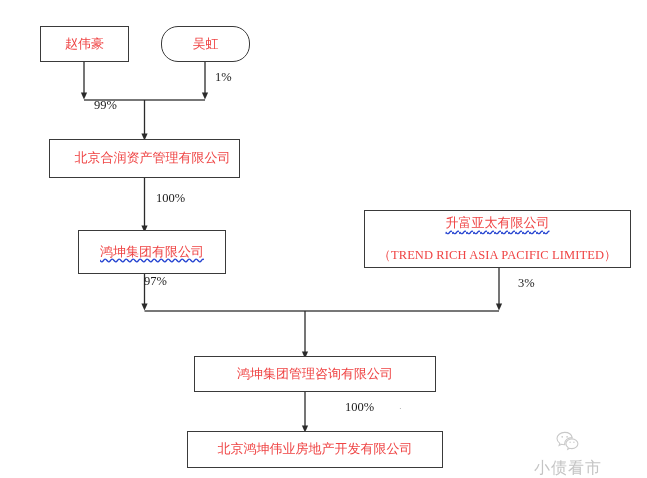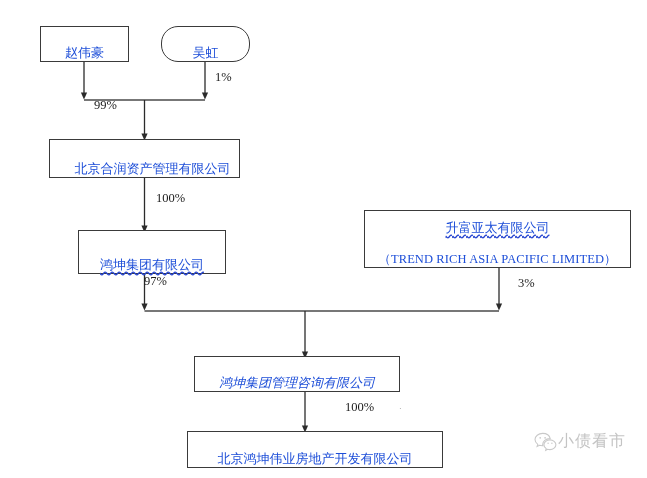--- a/index.html
+++ b/index.html
@@ -26,23 +26,23 @@
     pointer-events: none;
   }
   .node {
     position: absolute;
     box-sizing: border-box;
     border: 1px solid #3a3a3a;
     background: #ffffff;
     display: flex;
     flex-direction: column;
     align-items: center;
-    justify-content: flex-end;
+    justify-content: center;
     text-align: center;
-    color: #1d4ed8;
+    color: #ef4444;
   }
   .node-cn {
     font-family: "Liberation Sans", "DejaVu Sans", sans-serif;
     font-size: 13px;
     line-height: 1.25;
     white-space: nowrap;
     font-weight: 500;
   }
   .node-en {
     font-family: "Liberation Serif", "DejaVu Serif", serif;
@@ -62,22 +62,24 @@
     position: absolute;
     font-family: "Liberation Serif", "DejaVu Serif", serif;
     font-size: 12.5px;
     color: #1a1a1a;
     white-space: nowrap;
   }
   .watermark {
     position: absolute;
     display: flex;
     align-items: center;
+    gap: 7px;
     color: #c9c9c9;
     user-select: none;
+    flex-direction: column;
   }
   .watermark-text {
     font-family: "Liberation Sans", "DejaVu Sans", sans-serif;
     font-size: 16px;
     letter-spacing: 1px;
     color: #c4c4c4;
     white-space: nowrap;
   }
   .wechat-icon svg { display: block; }
   .stray-mark {
@@ -137,21 +139,21 @@
 
   <div class="node" style="left:78px; top:230px; width:148px; height:44px;">
     <span class="node-cn spell">鸿坤集团有限公司</span>
   </div>
 
   <div class="node" style="left:364px; top:210px; width:267px; height:58px;">
     <span class="node-cn spell">升富亚太有限公司</span>
     <span class="node-en">（TREND RICH ASIA PACIFIC LIMITED）</span>
   </div>
 
-  <div class="node" style="left:194px; top:356px; width:206px; height:36px;font-style:italic;">
+  <div class="node" style="left:194px; top:356px; width:242px; height:36px;">
     <span class="node-cn">鸿坤集团管理咨询有限公司</span>
   </div>
 
   <div class="node" style="left:187px; top:431px; width:256px; height:37px;">
     <span class="node-cn">北京鸿坤伟业房地产开发有限公司</span>
   </div>
 
   <div class="edge-label" style="left:94px; top:70px;margin-top:28px;">99%</div>
 
   <div class="edge-label" style="left:215px; top:70px;">1%</div>

